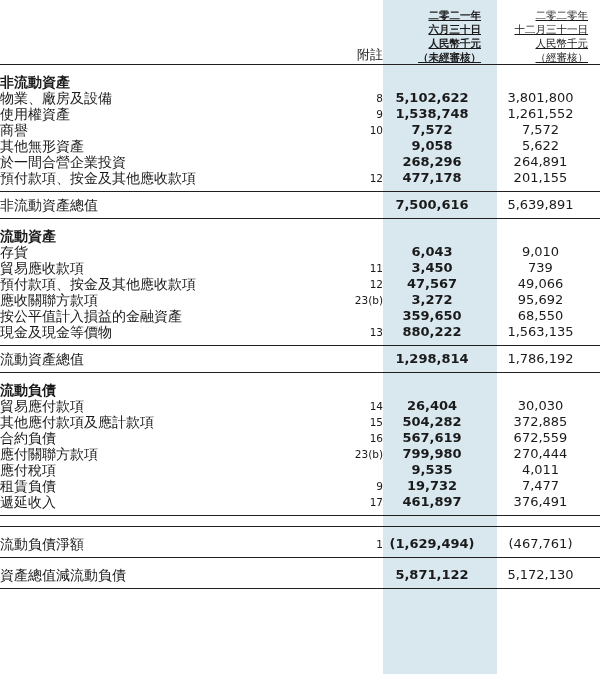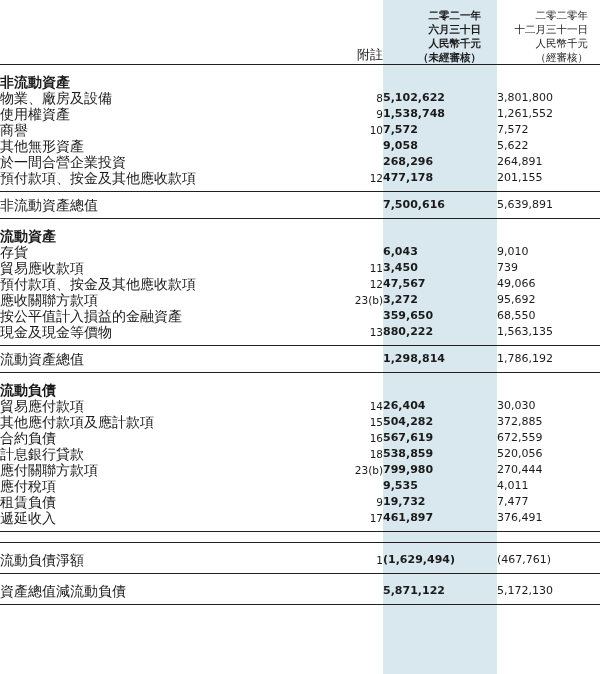--- a/index.html
+++ b/index.html
@@ -55,38 +55,38 @@
     font-size: 14px;
     line-height: 16px;
   }
   .note {
     text-align: right;
     padding-right: 8px;
     font-size: 10.5px;
     line-height: 16px;
   }
   .num {
-    text-align: left;
-    font-size: 11px;
+    text-align: center;
+    font-size: 13px;
     line-height: 16px;
   }
   .num.cur { padding-right: 16px; font-weight: bold; }
   .num.prev { padding-right: 16px; }
 
   
   .hdr-cell {
     vertical-align: bottom;
     text-align: right;
     font-size: 10.5px;
     line-height: 14px;
     padding-bottom: 4px;
   }
   .hdr-cell.cur { padding-right: 16px; font-weight: bold; }
   .hdr-cell.prev { padding-right: 12px; }
-  .hdr-cell .ln { display: block; white-space: nowrap; }
+  .hdr-cell .ln { display: block; white-space: nowrap; text-decoration: underline; }
   .hdr-note {
     vertical-align: bottom;
     text-align: right;
     padding-right: 8px;
     padding-bottom: 4px;
     font-size: 13px;
   }
   tr.head-row td { padding-top: 8px; }
 
   tr.rule td {
@@ -295,26 +295,20 @@
         <td class="num cur">504,282</td>
         <td class="num prev">372,885</td>
       </tr>
       <tr class="row">
         <td class="lbl">合約負債</td>
         <td class="note">16</td>
         <td class="num cur">567,619</td>
         <td class="num prev">672,559</td>
       </tr>
       <tr class="row">
-        <td class="lbl">計息銀行貸款</td>
-        <td class="note">18</td>
-        <td class="num cur">538,859</td>
-        <td class="num prev">520,056</td>
-      </tr>
-      <tr class="row">
         <td class="lbl">應付關聯方款項</td>
         <td class="note">23(b)</td>
         <td class="num cur">799,980</td>
         <td class="num prev">270,444</td>
       </tr>
       <tr class="row">
         <td class="lbl">應付稅項</td>
         <td class="note"></td>
         <td class="num cur">9,535</td>
         <td class="num prev">4,011</td>

